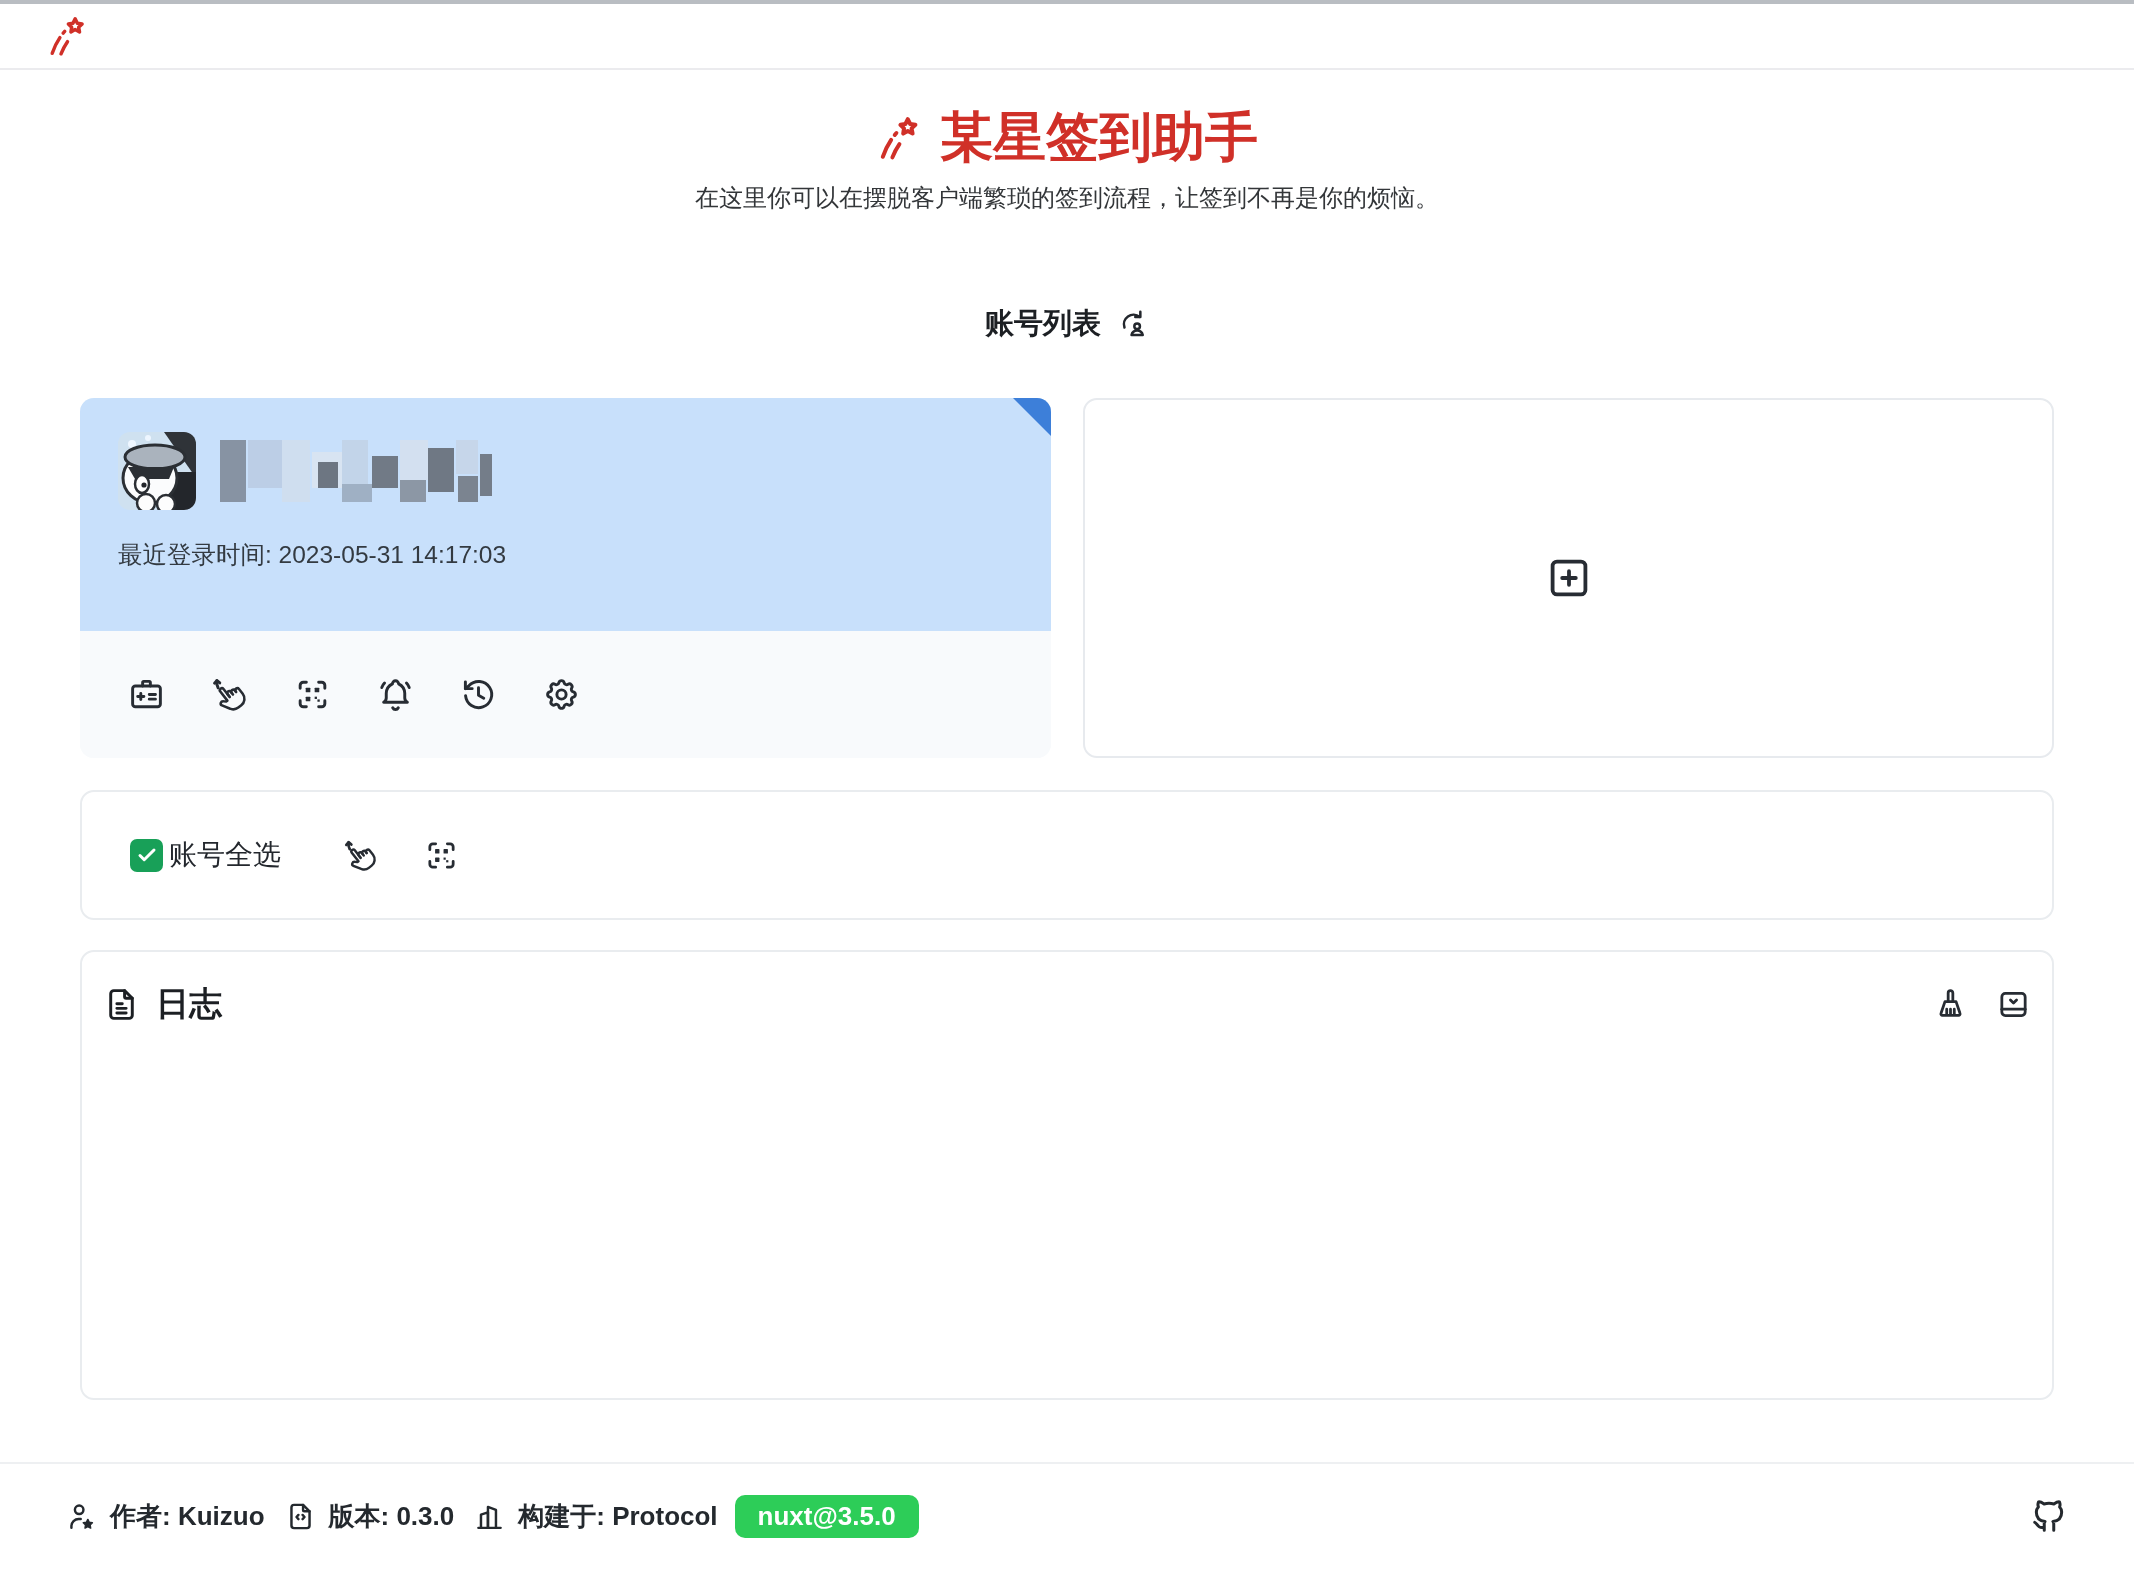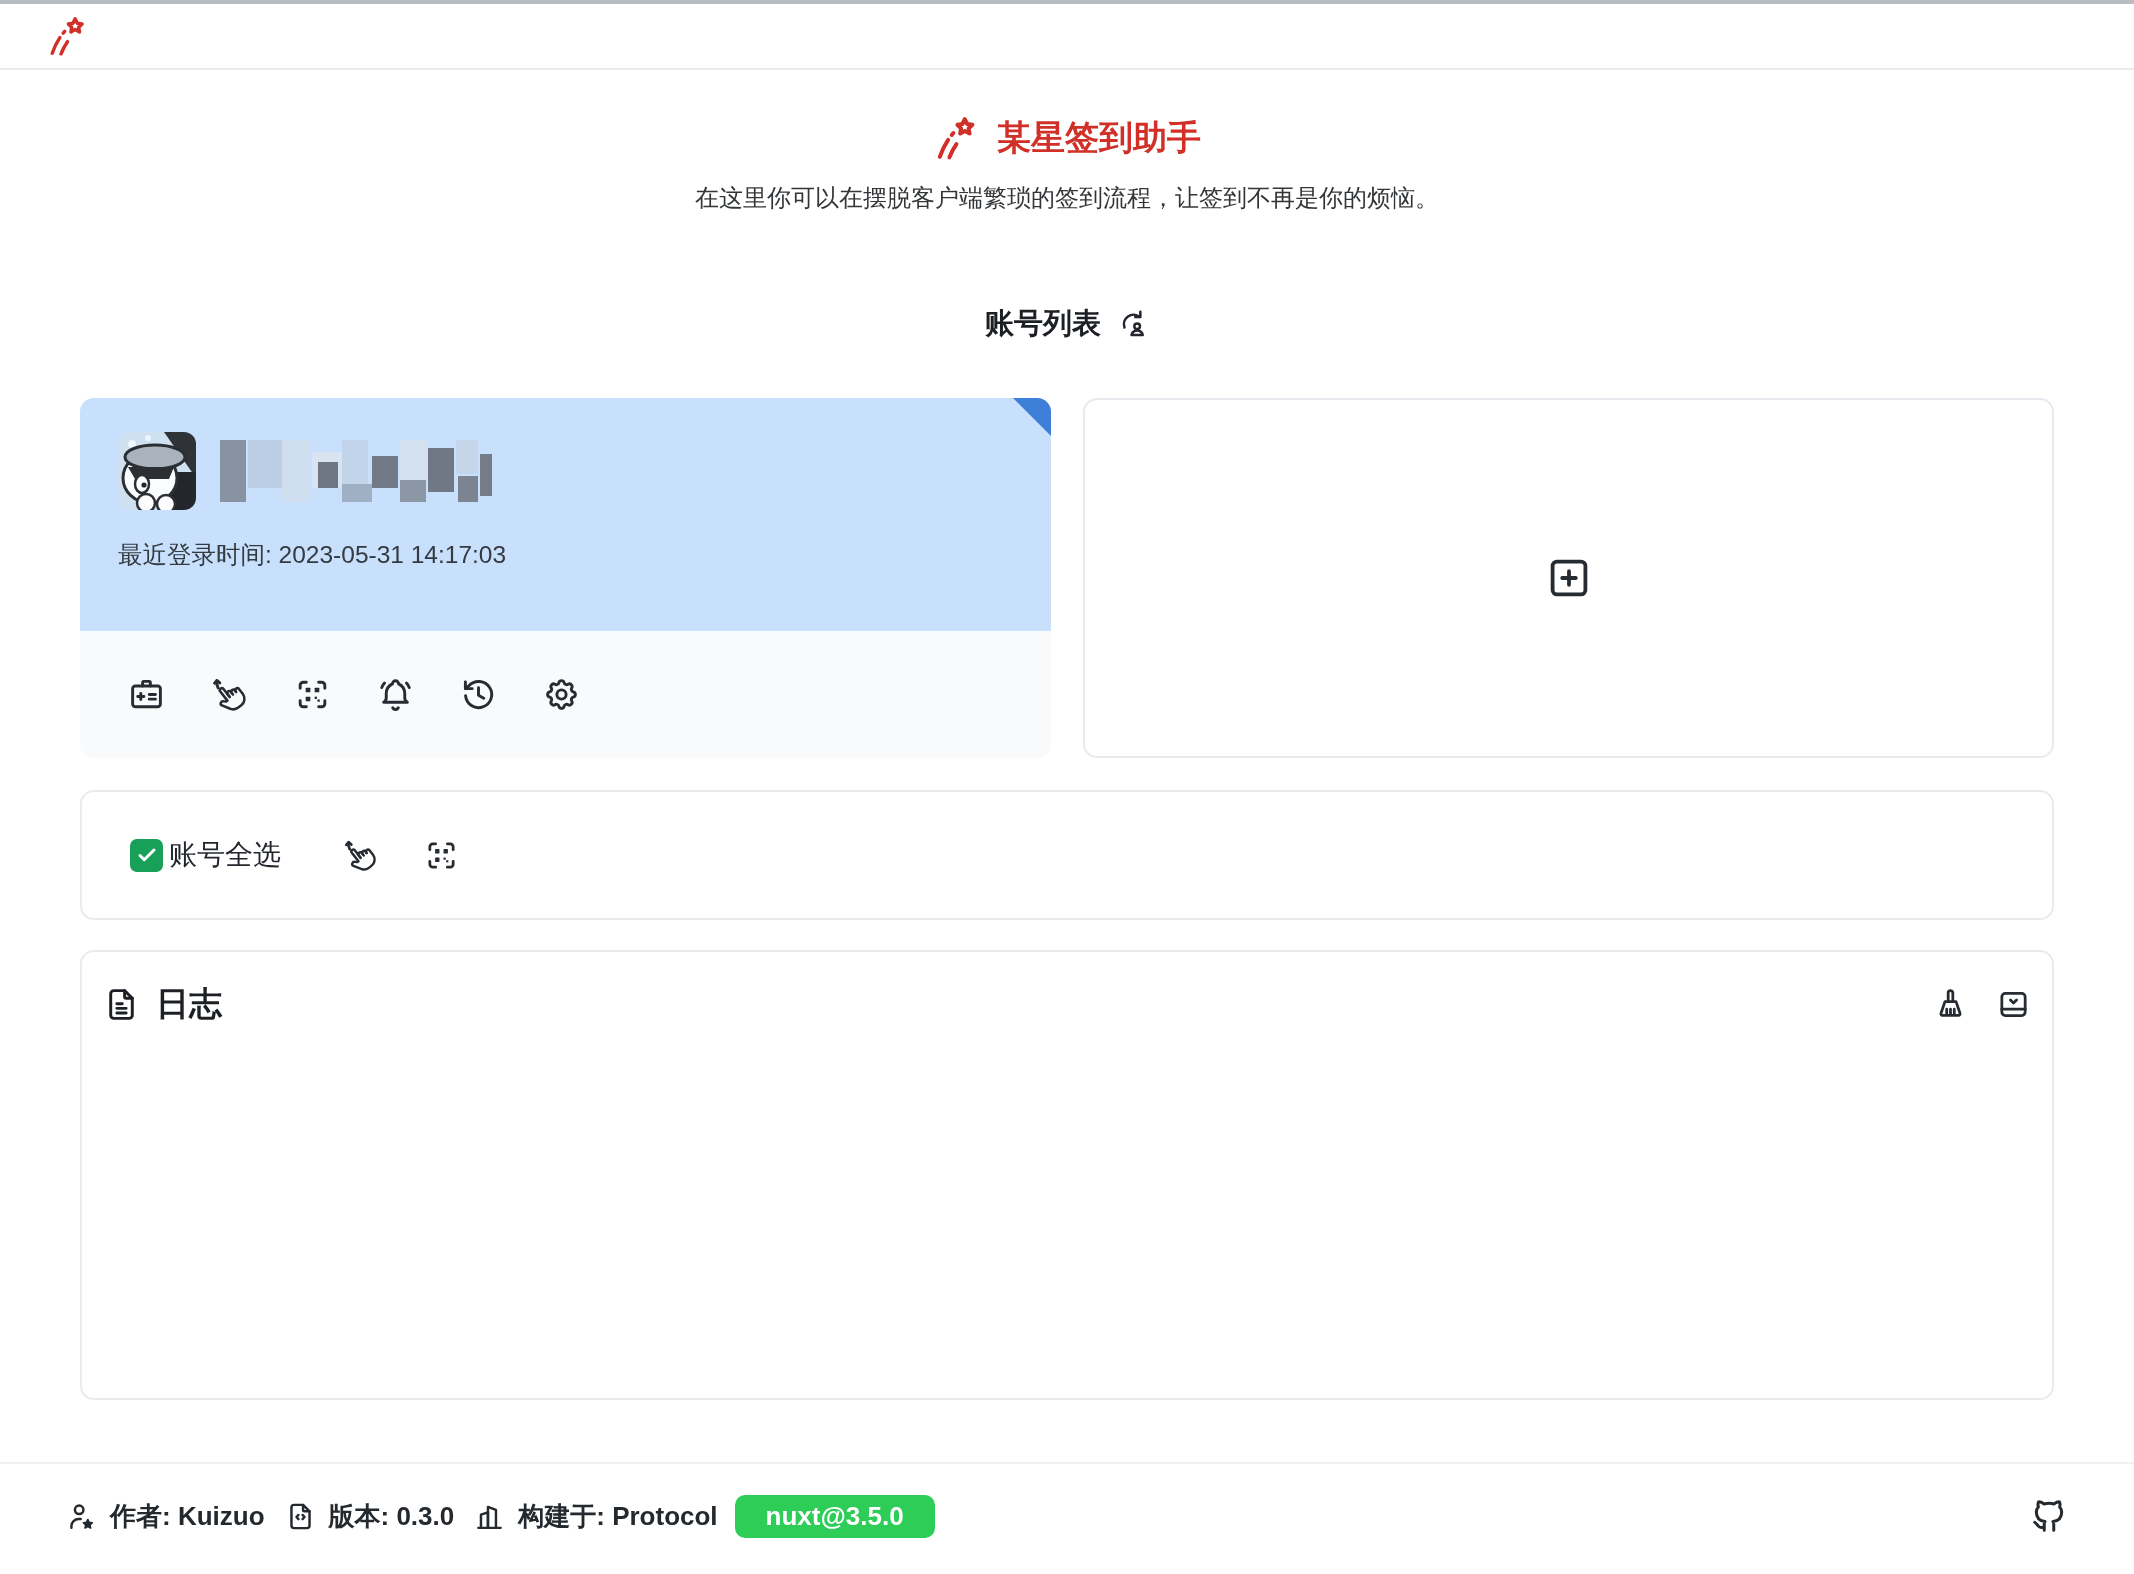--- a/index.html
+++ b/index.html
@@ -15,21 +15,21 @@
   .navbar { height:66px; padding:0 46px; display:flex; justify-content:space-between; align-items:center; border-bottom:2px solid #ebebee; }
   .logo { color:#d03028; display:flex; align-items:center; cursor:pointer; }
   .nav-right { display:flex; align-items:center; gap:40px; }
   .nav-link { font-size:29px; font-weight:600; color:#333639; cursor:pointer; text-decoration:none; }
   .theme-toggle { color:#3d434a; cursor:pointer; display:flex; }
   .avatar { width:54px; height:54px; border-radius:50%; background:#d6d6d6; color:#fff; font-size:17px; font-weight:600; display:flex; align-items:center; justify-content:center; cursor:pointer; letter-spacing:.3px; }
 
   .container { padding:0 80px; }
 
   
-  .hero-title { margin-top:40px; height:56px; display:flex; justify-content:center; align-items:center; gap:16px; color:#d03028; font-size:34px; font-weight:700; }
+  .hero-title { margin-top:40px; height:56px; display:flex; justify-content:center; align-items:center; gap:16px; color:#d03028; font-size:53px; font-weight:700; }
   .hero-sub { margin-top:16px; height:34px; text-align:center; font-size:24px; color:#333639; }
 
   
   .divider { margin-top:86px; height:44px; display:flex; align-items:center;flex-direction:column; }
   .divider .dash { flex:1; border-top:2px dashed #e0e3e7; }
   .divider-label { margin:0 30px; display:flex; align-items:center; gap:16px; font-size:29px; font-weight:700; color:#1c1f23; }
   .divider-label .refresh { color:#23272d; cursor:pointer; display:flex; }
 
   
   .cards { margin-top:52px; display:grid; grid-template-columns:1fr 1fr; gap:32px; }
@@ -56,21 +56,21 @@
   .log-panel { margin-top:30px; border:2px solid #e9ecef; border-radius:14px; height:450px; padding:30px 21px; }
   .log-header { display:flex; justify-content:space-between; align-items:center; }
   .log-title { display:flex; align-items:center; gap:16px; font-size:33px; font-weight:700; color:#1c1f23; }
   .log-title .ttl-ic { color:#1c1f23; display:flex; }
   .log-tools { display:flex; align-items:center; gap:28px; color:#272c33; }
 
   
   .footer { margin-top:62px; border-top:2px solid #eef0f2; height:106px; display:flex; align-items:center; justify-content:space-between; padding:0 66px; }
   .f-left { display:flex; align-items:center; gap:20px; }
   .f-item { display:flex; align-items:center; gap:13px; font-size:26px; font-weight:600; color:#24292e; }
-  .badge { background:#2dcd58; color:#fff; font-size:26px; font-weight:600; padding:6px 31px; border-radius:10px; margin-left:4px;text-align:center; }
+  .badge { background:#2dcd58; color:#fff; font-size:26px; font-weight:600; padding:6px 23px; border-radius:10px; margin-left:4px;text-align:center; }
   .github-link { color:#24292e; cursor:pointer; display:flex; }
 </style>
 </head>
 <body>
 
 <svg width="0" height="0" style="position:absolute" aria-hidden="true">
   <defs>
     <symbol id="i-star-shoot" viewBox="0 0 24 24">
       <path d="M15.9 2.6l1.2 2.4 2.6.4-1.9 1.8.5 2.6-2.4-1.3-2.3 1.3.4-2.6-1.8-1.8 2.5-.4z"></path>
       <path d="M3.4 21.4c1.5-4.4 3.7-8.4 6.8-11.9" stroke-dasharray="9.5 3"></path>

